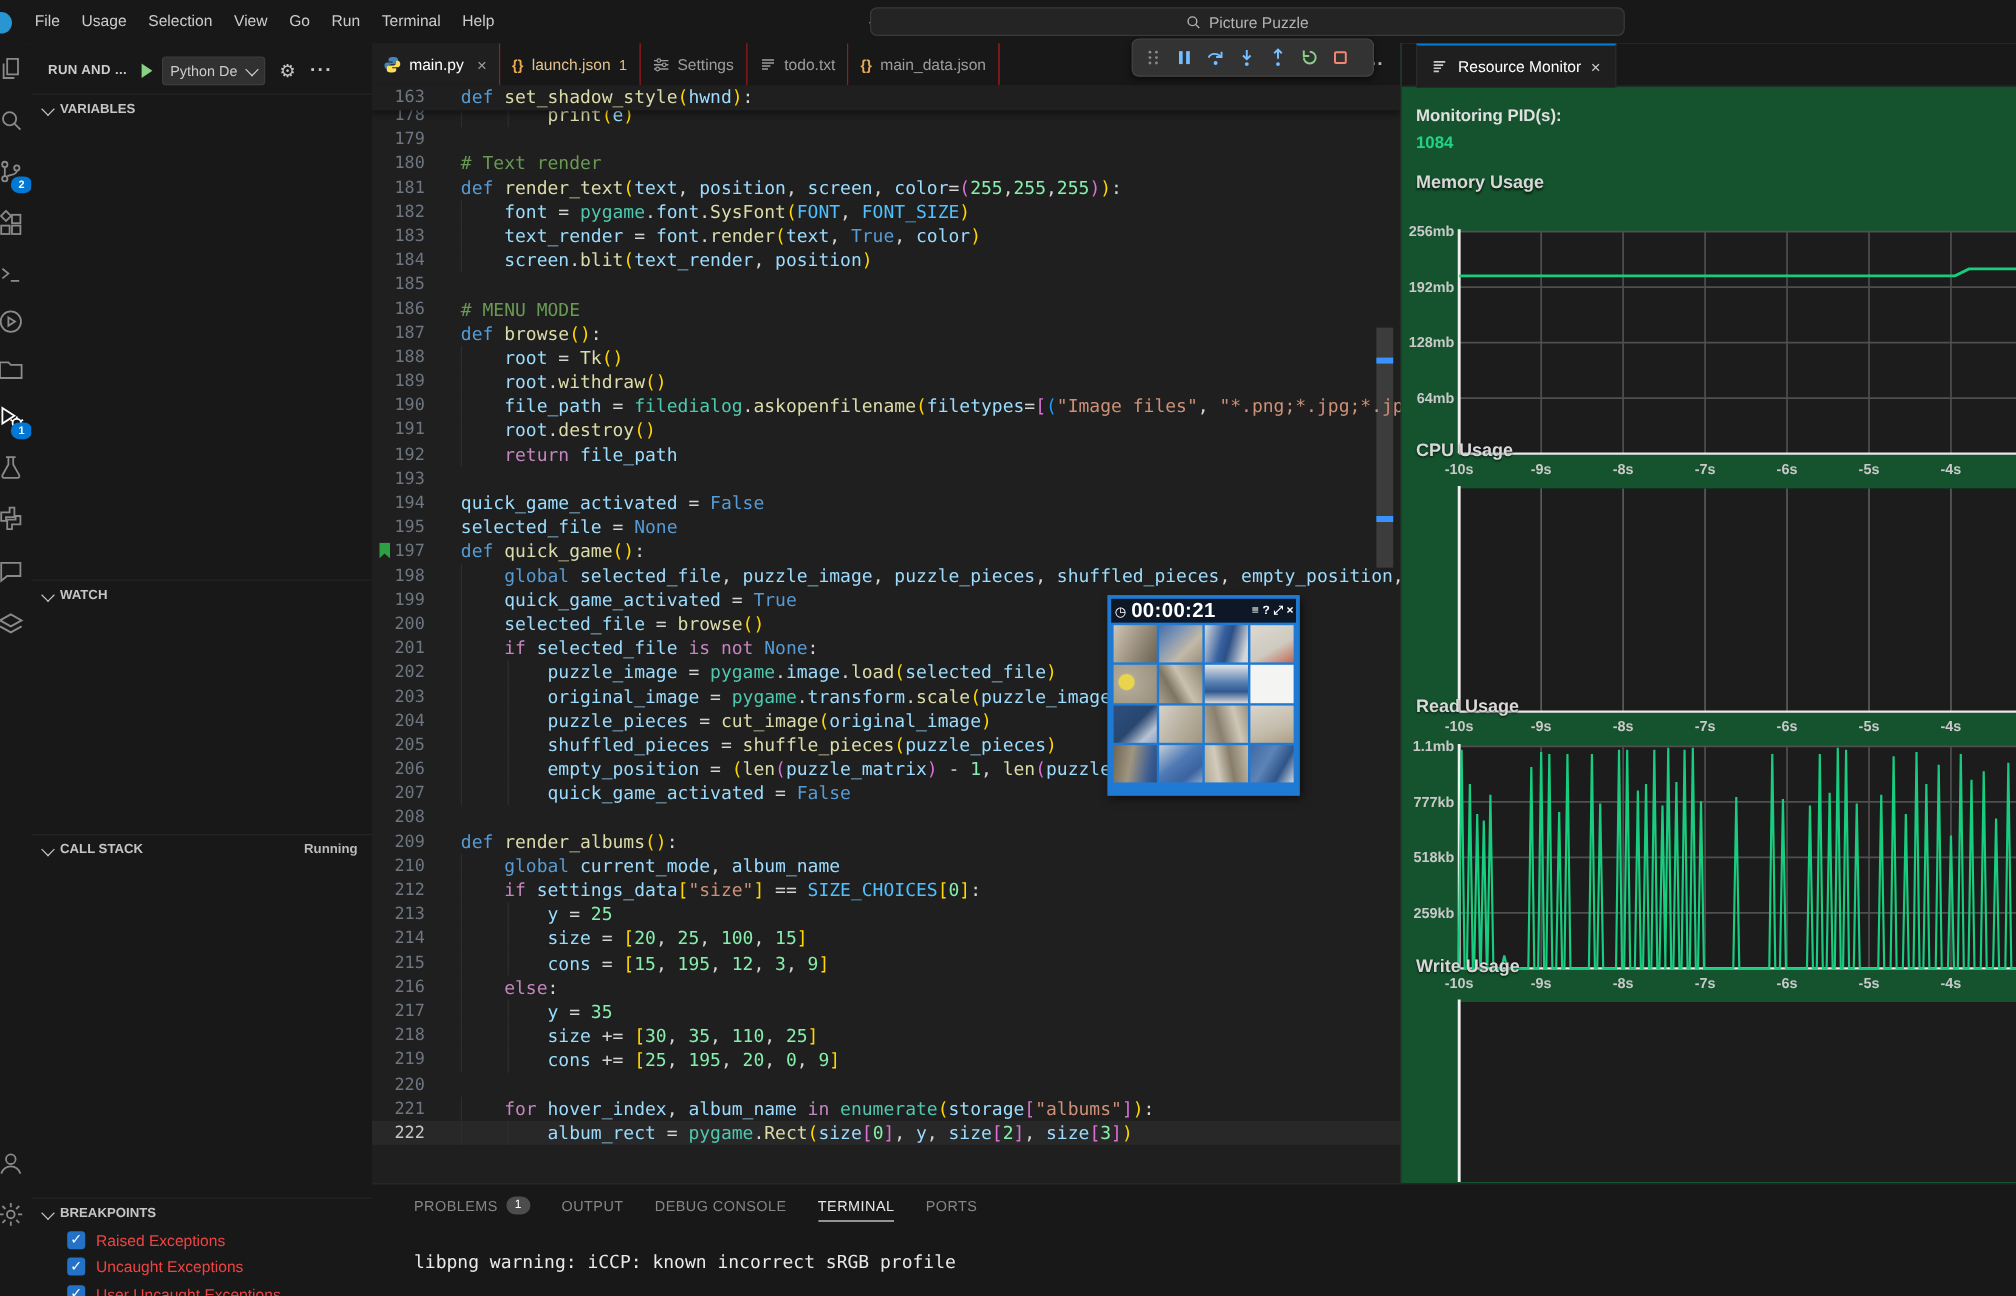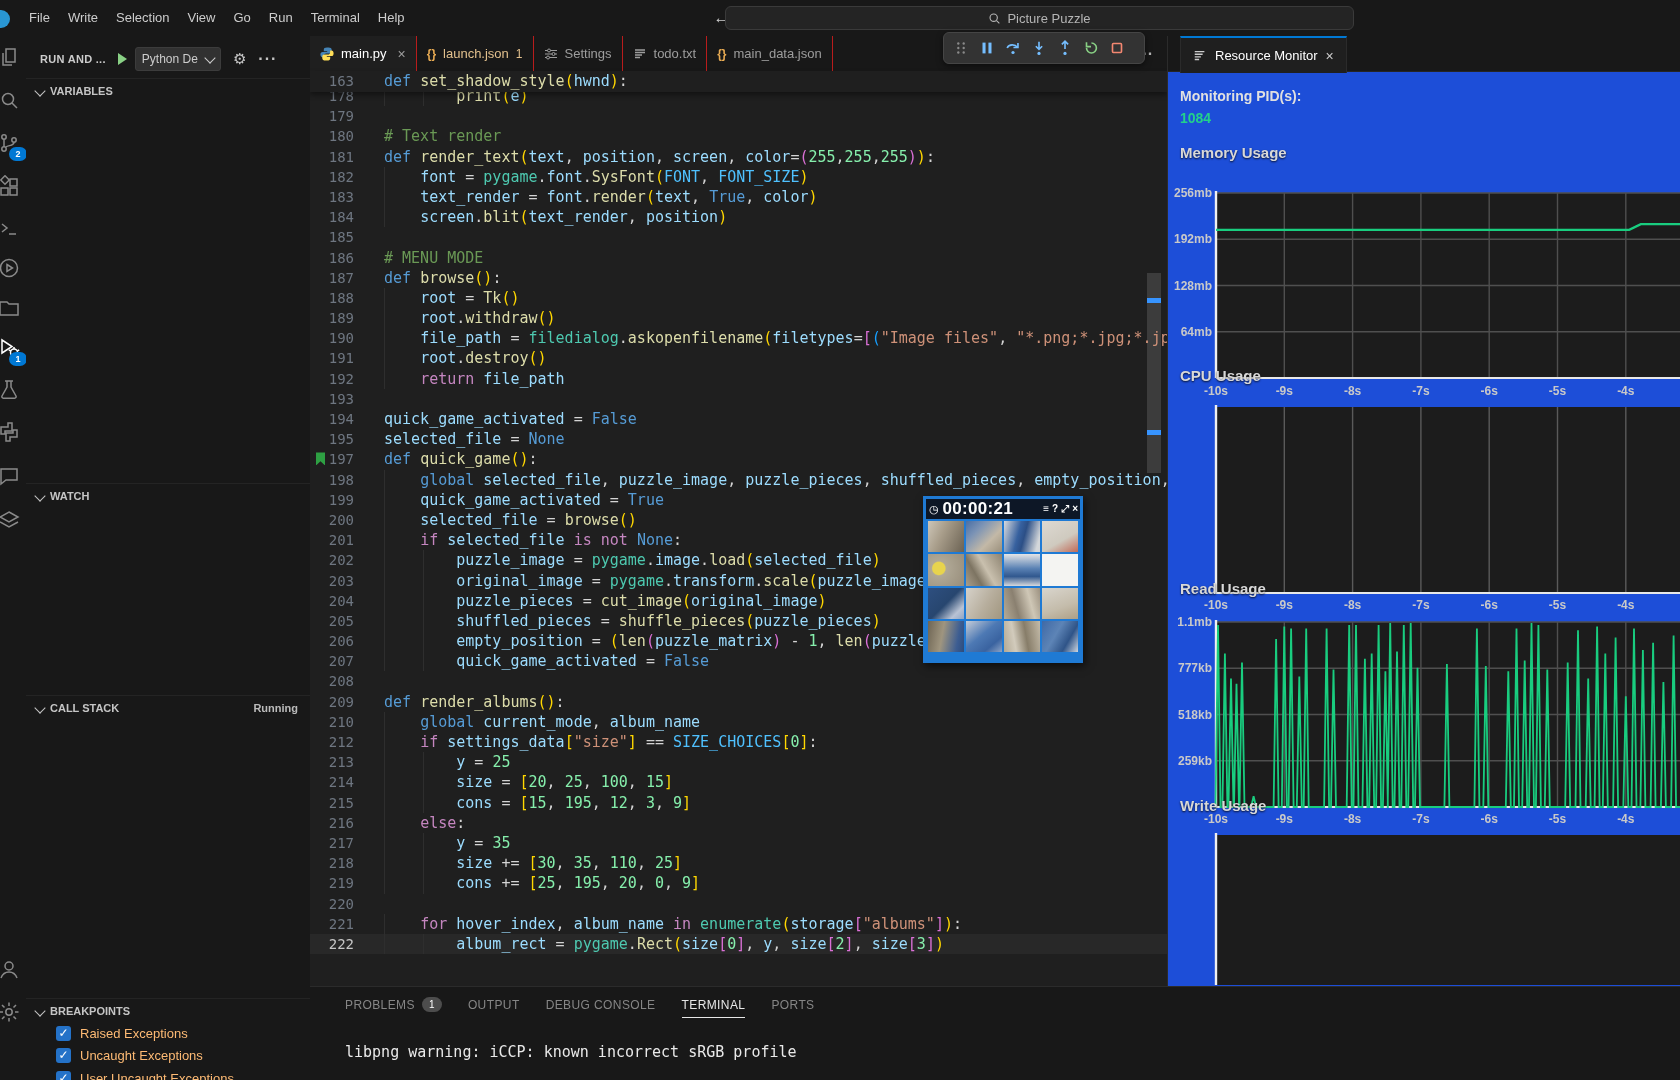--- a/index.html
+++ b/index.html
@@ -33,21 +33,21 @@
   .chev{width:7px;height:7px;border-right:1.4px solid #cccccc;border-bottom:1.4px solid #cccccc;transform:rotate(45deg);margin-top:-3px;}
   #sb-gear{margin-left:12px;font-size:15px;color:#c5c5c5;}
   #sb-more{margin-left:12px;color:#c5c5c5;font-weight:bold;letter-spacing:1px;}
   .sb-section{position:absolute;left:0;width:100%;height:24px;border-top:1px solid #242424;
               display:flex;align-items:center;font-size:11px;font-weight:bold;color:#c5c5c5;}
   .sb-section .chev{margin:0 6px 0 10px;border-color:#c5c5c5;}
   .sb-meta{margin-left:auto;margin-right:12px;font-size:11px;font-weight:bold;color:#bbbbbb;}
   .bp-item{position:absolute;left:0;width:100%;height:22px;display:flex;align-items:center;}
   .bp-box{width:15px;height:15px;background:#2472c8;border-radius:3px;margin-left:30px;
           color:#fff;font-size:12px;line-height:15px;text-align:center;}
-  .bp-label{font-size:13px;color:#fdba74;margin-left:9px;}
+  .bp-label{font-size:13px;color:#ef4444;margin-left:9px;}
   
   #editorgroup{position:absolute;left:310px;top:36px;width:857px;height:950px;background:#1f1f1f;overflow:hidden;}
   #tabbar{position:absolute;left:0;top:0;width:100%;height:35px;background:#181818;display:flex;border-bottom:1px solid #252525;}
   .tab{height:35px;display:flex;align-items:center;padding:0 10px;gap:7px;font-size:13px;color:#9d9d9d;
        border-right:1px solid #b91c1c;background:#181818;white-space:nowrap;overflow:hidden;text-align:center;}
   .tab.active{background:#1f1f1f;color:#ffffff;}
   .tab .close{color:#9d9d9d;font-size:14px;margin-left:4px;}
   .tab .braces{color:#e8ab53;font-weight:bold;font-size:12px;}
   .tab.mod .lbl, .tab.mod .badge1{color:#e2c08d;}
   .tab svg{width:14px;height:14px;}
@@ -74,21 +74,21 @@
   
   #ed-scroll{position:absolute;left:837px;top:237px;width:14px;height:200px;background:rgba(121,121,121,0.32);}
   .ed-mark{position:absolute;left:837px;width:14px;height:5px;background:#3794ff;z-index:2;}
   
   #dbg-toolbar{position:absolute;left:943px;top:32px;width:192px;height:30px;background:#333333;
                border:1px solid #454545;border-radius:6px;z-index:30;display:flex;align-items:center;
                box-shadow:0 2px 6px rgba(0,0,0,.5);padding:0 4px;}
   .dbg-btn{width:26px;height:26px;display:flex;align-items:center;justify-content:center;}
   .dbg-btn svg{width:18px;height:18px;fill:none;stroke-width:1.8;}
   
-  #rightpanel{position:absolute;left:1167px;top:36px;width:513px;height:950px;background:#1d4ed8;
+  #rightpanel{position:absolute;left:1167px;top:36px;width:513px;height:950px;background:#14532d;
               border-left:1px solid #2b2b2b;overflow:hidden;}
   #rm-tabbar{position:absolute;left:0;top:0;width:100%;height:35px;background:#181818;border-bottom:1px solid #252525;}
   #rm-tab{position:absolute;left:12px;top:0;height:35px;background:#1f1f1f;border-top:2px solid #0078d4;
           display:flex;align-items:center;padding:0 12px;gap:8px;font-size:13px;color:#ffffff;
           border-left:1px solid #2b2b2b;border-right:1px solid #2b2b2b;}
   #rm-tab .close{color:#cccccc;font-size:14px;}
   #rm-tab svg{width:14px;height:14px;}
   .rm-head{position:absolute;left:12px;font-size:15px;font-weight:bold;color:#d8d8d8;z-index:3;
            text-shadow:0 1px 2px rgba(0,0,0,.8);}
   #rm-pid-label{position:absolute;left:12px;top:52px;font-size:14px;font-weight:bold;color:#e0e0e0;}
@@ -118,21 +118,21 @@
 </style>
 </head>
 <body>
 
 <div id="app">
 
   <div id="titlebar">
     <div id="logo"></div>
     <div id="menus">
         <div class="menu-item">File</div>
-        <div class="menu-item">Write</div>
+        <div class="menu-item">Usage</div>
         <div class="menu-item">Selection</div>
         <div class="menu-item">View</div>
         <div class="menu-item">Go</div>
         <div class="menu-item">Run</div>
         <div class="menu-item">Terminal</div>
         <div class="menu-item">Help</div>
       </div>
     <span class="nav-arrow" style="margin-left:256px;">←</span>
     <span class="nav-arrow dim">→</span>
     <div id="searchbox">

